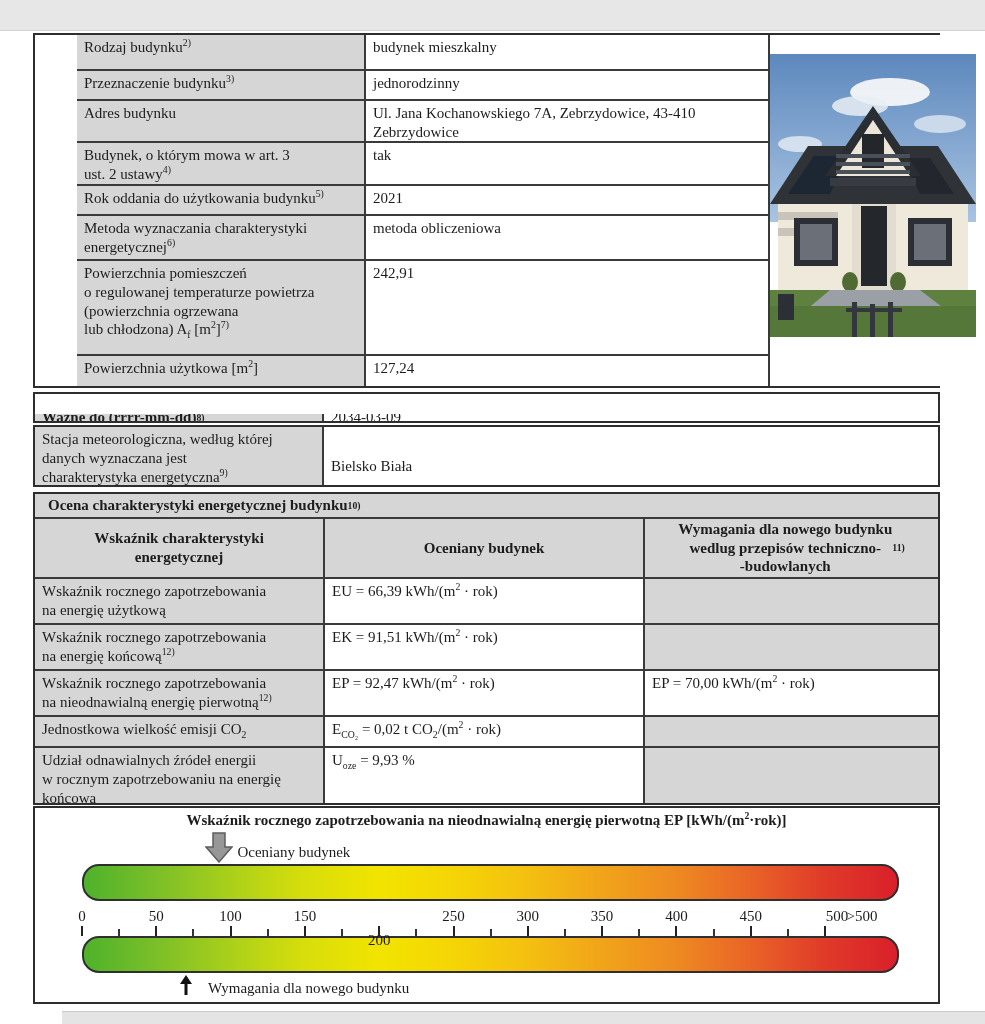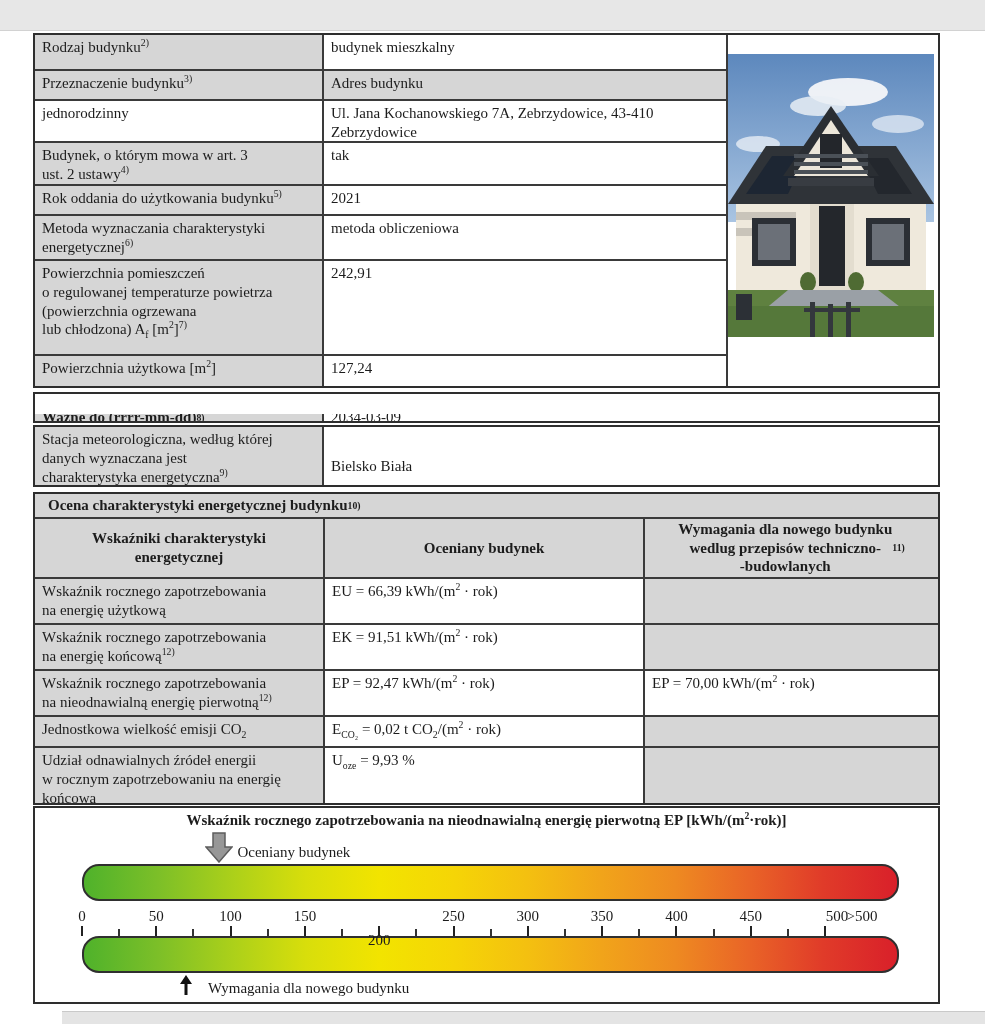--- a/index.html
+++ b/index.html
@@ -31,21 +31,21 @@
   .bb { border-bottom: 2px solid #3a3a3a; }
   .gray { background: #d6d6d6; }
   .white { background: #ffffff; }
   .bold { font-weight: bold; }
   .vcenter { display: flex; align-items: center; margin-top: 20px; }
   .hcenter { display: flex; align-items: center; justify-content: center; text-align: center; }
   sup { font-size: 0.65em; vertical-align: super; line-height: 0; }
   sub { font-size: 0.65em; vertical-align: sub; line-height: 0; }
 
   #tbl-building { top: 33px; grid-template-columns: 289px 404px 210px;
-    grid-template-rows: 36px 30px 42px 43px 30px 45px 95px 30px; }
+    grid-template-rows: 36px 30px 42px 43px 30px 45px 95px 30px; padding-left: 42px; }
   #photo-cell { grid-column: 3; grid-row: 1 / span 8; padding: 0; background:#fff; }
   #photo-cell svg { display:block; }
 
   #tbl-validity { top: 392px; grid-template-columns: 289px 614px; grid-template-rows: 27px; }
   #tbl-station  { top: 425px; grid-template-columns: 289px 614px; grid-template-rows: 58px; }
 
   #tbl-assessment { top: 492px; grid-template-columns: 290px 320px 293px;
     grid-template-rows: 25px 60px 46px 46px 46px 31px 55px; }
   #assessment-title { grid-column: 1 / span 3; padding-left: 13px; display:flex; align-items:center; }
 
@@ -138,22 +138,22 @@
       <rect x="0" y="252" width="206" height="31" fill="#55783a"></rect>
 
       <rect x="82" y="248" width="5" height="35" fill="#33373d"></rect>
       <rect x="100" y="250" width="5" height="33" fill="#33373d"></rect>
       <rect x="118" y="248" width="5" height="35" fill="#33373d"></rect>
       <rect x="76" y="254" width="56" height="4" fill="#33373d"></rect>
       <rect x="8" y="240" width="16" height="26" fill="#2c3036"></rect>
     </svg>
   </div>
   <div class="cell gray br bb">Przeznaczenie budynku<sup>3)</sup></div>
+  <div class="cell white br bb">jednorodzinny</div>
   <div class="cell gray br bb">Adres budynku</div>
-  <div class="cell white br bb">jednorodzinny</div>
   <div class="cell white br bb">Ul. Jana Kochanowskiego 7A, Zebrzydowice, 43-410
 Zebrzydowice</div>
   <div class="cell gray br bb">Budynek, o którym mowa w art. 3
 ust. 2 ustawy<sup>4)</sup></div>
   <div class="cell white br bb">tak</div>
   <div class="cell gray br bb">Rok oddania do użytkowania budynku<sup>5)</sup></div>
   <div class="cell white br bb">2021</div>
   <div class="cell gray br bb">Metoda wyznaczania charakterystyki
 energetycznej<sup>6)</sup></div>
   <div class="cell white br bb">metoda obliczeniowa</div>
@@ -174,21 +174,21 @@
 <div class="tbl" id="tbl-station">
   <div class="cell gray br">Stacja meteorologiczna, według której
 danych wyznaczana jest
 charakterystyka energetyczna<sup>9)</sup></div>
   <div class="cell white vcenter">Bielsko Biała</div>
 </div>
 
 <div class="tbl" id="tbl-assessment">
   <div class="cell gray bb bold" id="assessment-title">Ocena charakterystyki energetycznej budynku<sup>10)</sup></div>
 
-  <div class="cell gray br bb bold hcenter">Wskaźniki charakterystyki
+  <div class="cell gray br bb bold hcenter">Wskaźnik charakterystyki
 energetycznej</div>
   <div class="cell gray br bb bold hcenter">Oceniany budynek</div>
   <div class="cell gray bb bold hcenter">Wymagania dla nowego budynku
 wedlug przepisów techniczno-
 -budowlanych<sup>11)</sup></div>
 
   <div class="cell gray br bb">Wskaźnik rocznego zapotrzebowania
 na energię użytkową</div>
   <div class="cell white br bb">EU = 66,39 kWh/(m<sup>2</sup> · rok)</div>
   <div class="cell gray bb"></div>

